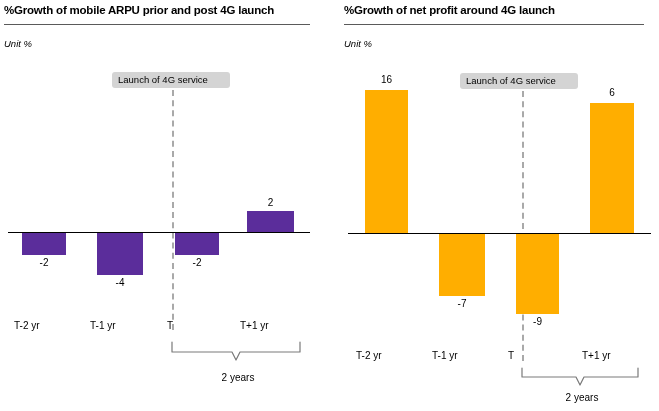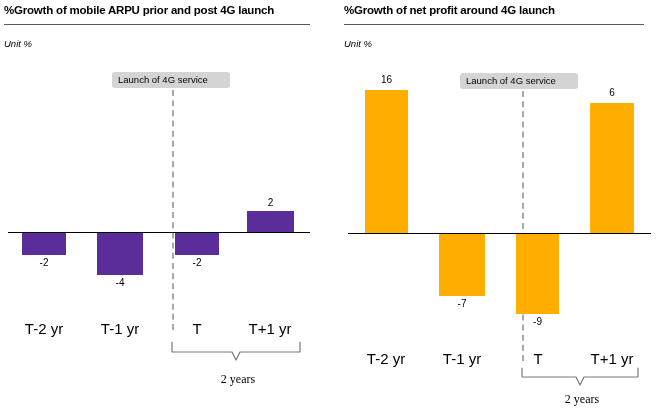--- a/index.html
+++ b/index.html
@@ -95,33 +95,32 @@
     font-size: 10px;
     font-family: "Liberation Sans", sans-serif;
     color: #000;
     white-space: nowrap;
     text-align: center;
   }
 
   
   .cat-label {
     position: absolute;
-    font-size: 15px;
-    font-family: "Liberation Sans", sans-serif;
-    color: #000;
-    white-space: nowrap;
-    text-align: center;
+    font-size: 10px;
+    font-family: "Liberation Sans", sans-serif;
+    color: #000;
+    white-space: nowrap;
   }
 
   
   .brace-wrap { position: absolute; }
   .brace-label {
     position: absolute;
-    font-size: 12px;
-    font-family: Liberation Serif, serif;
+    font-size: 10px;
+    font-family: Liberation Sans, sans-serif;
     color: #000;
     white-space: nowrap;
     text-align: center;
   }
 </style>
 </head>
 <body>
 
 <div class="page">
 

